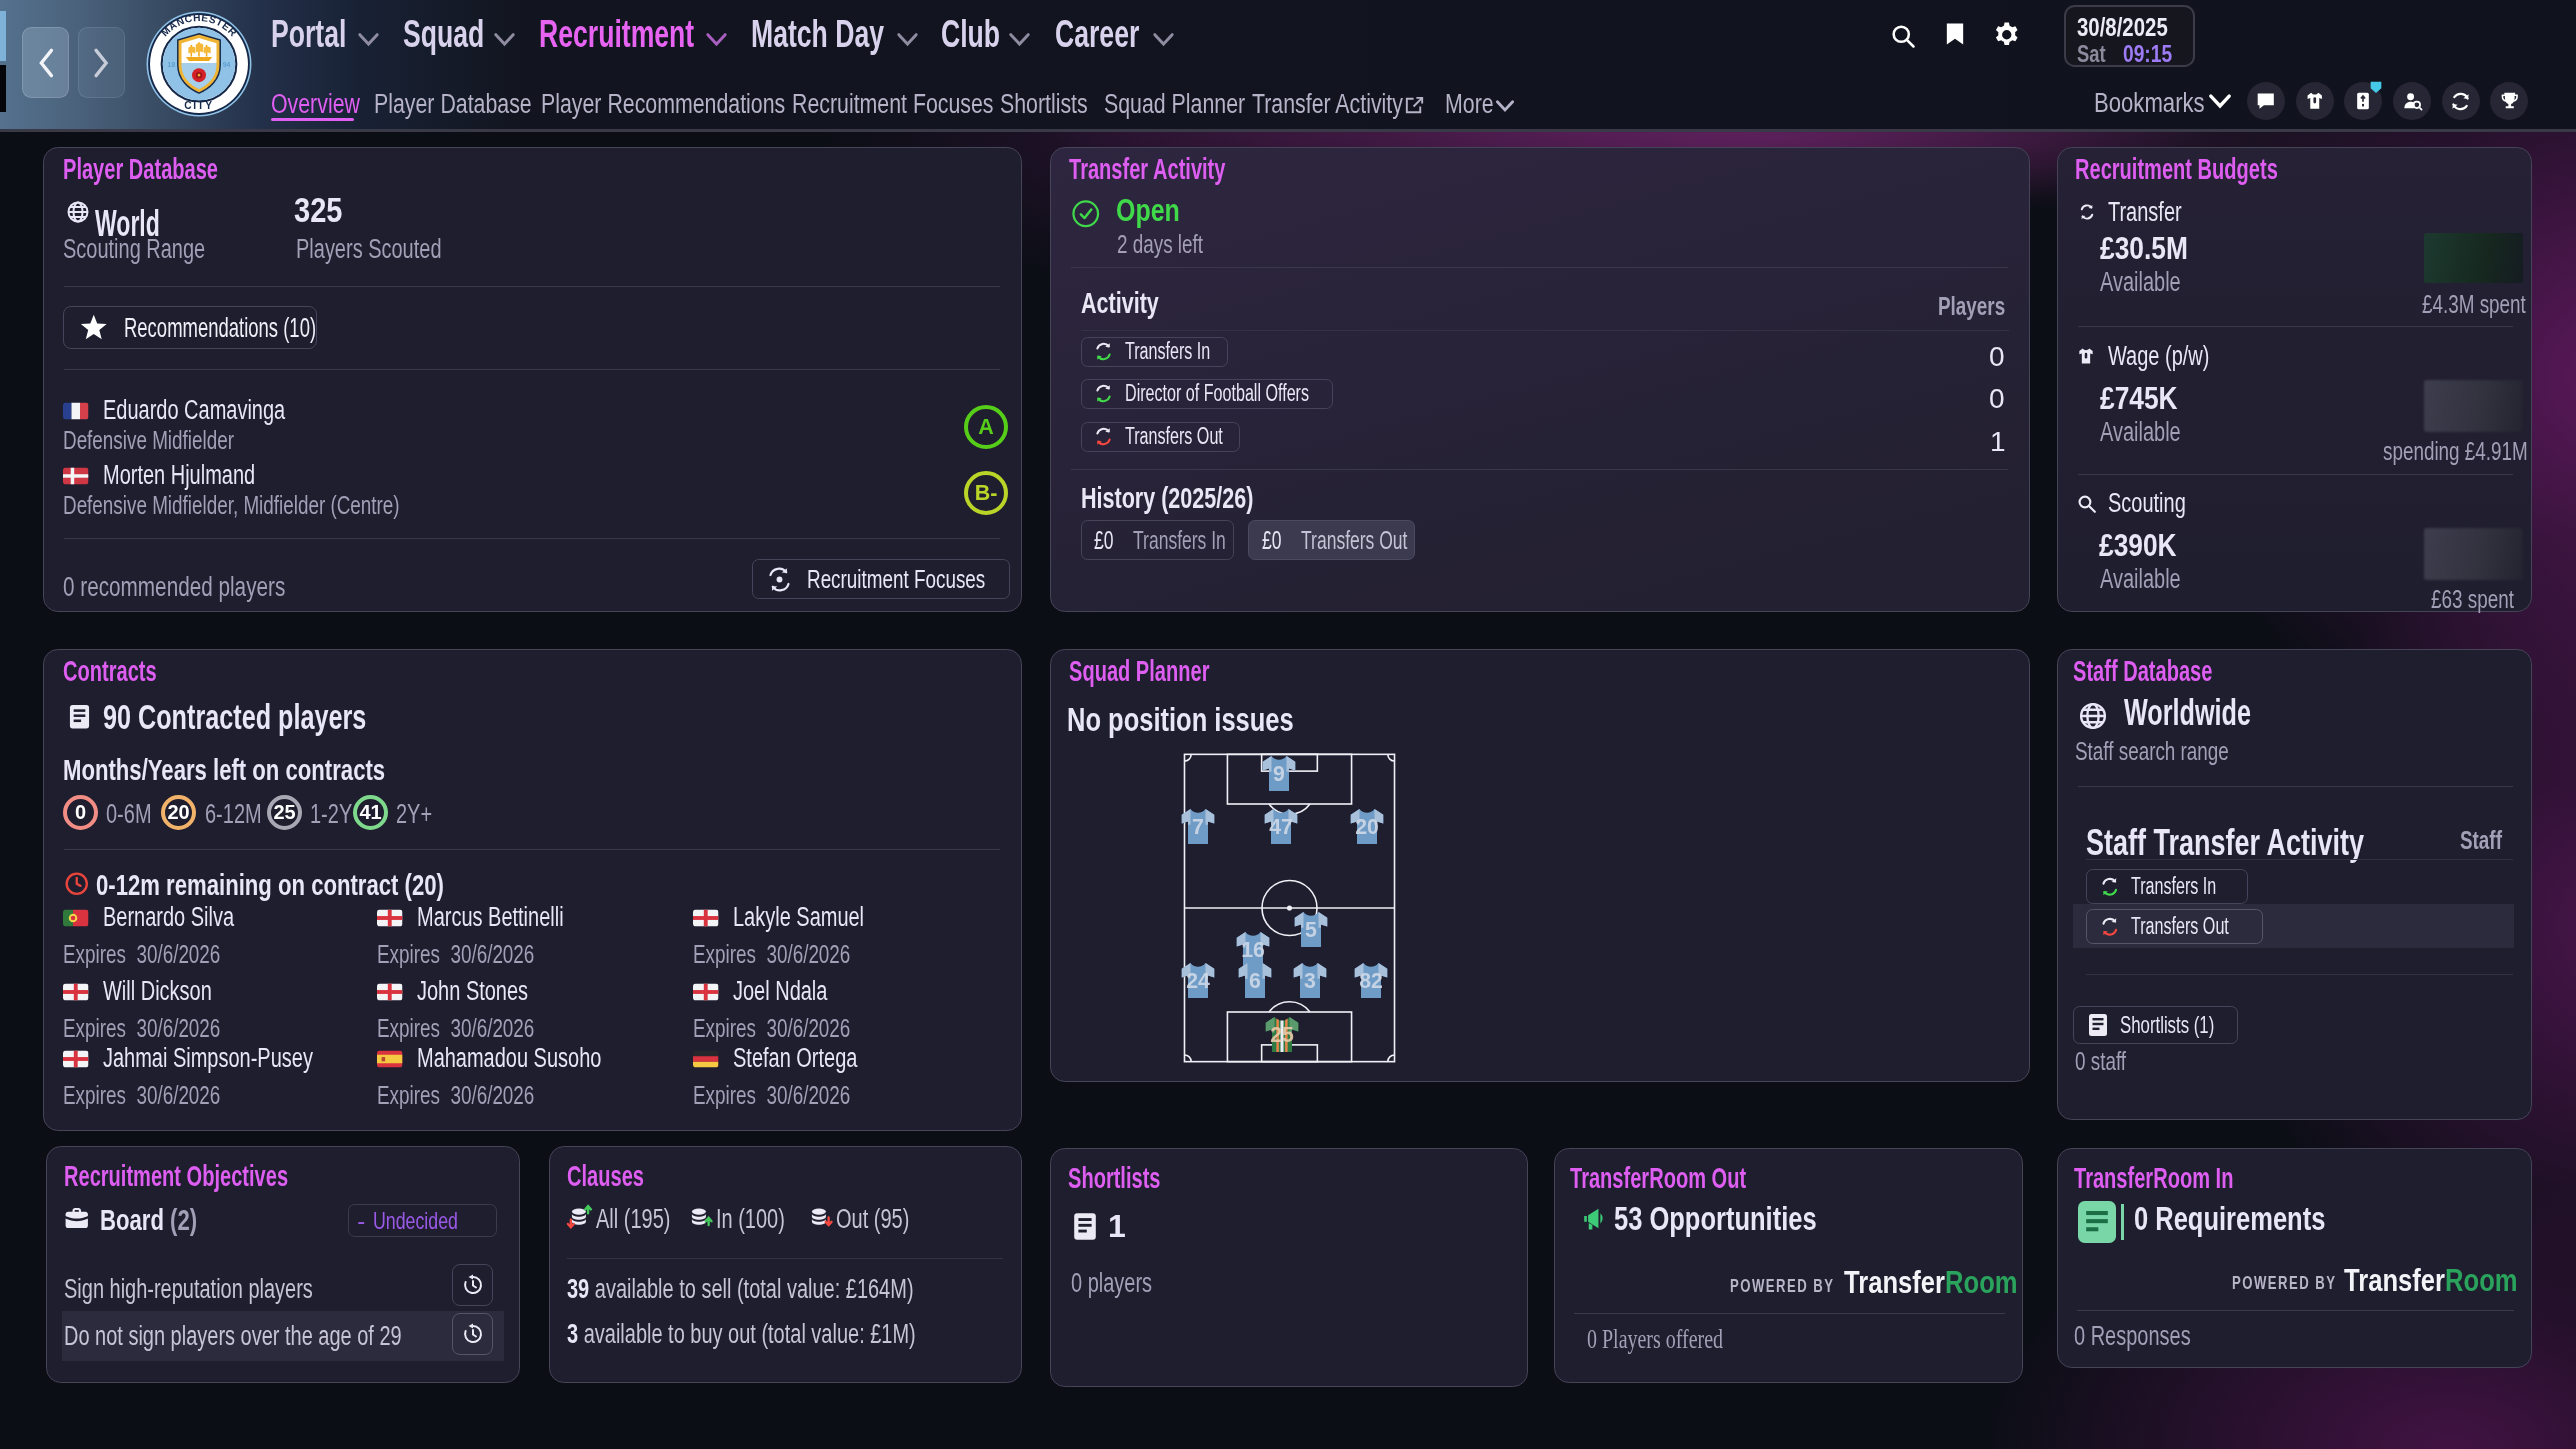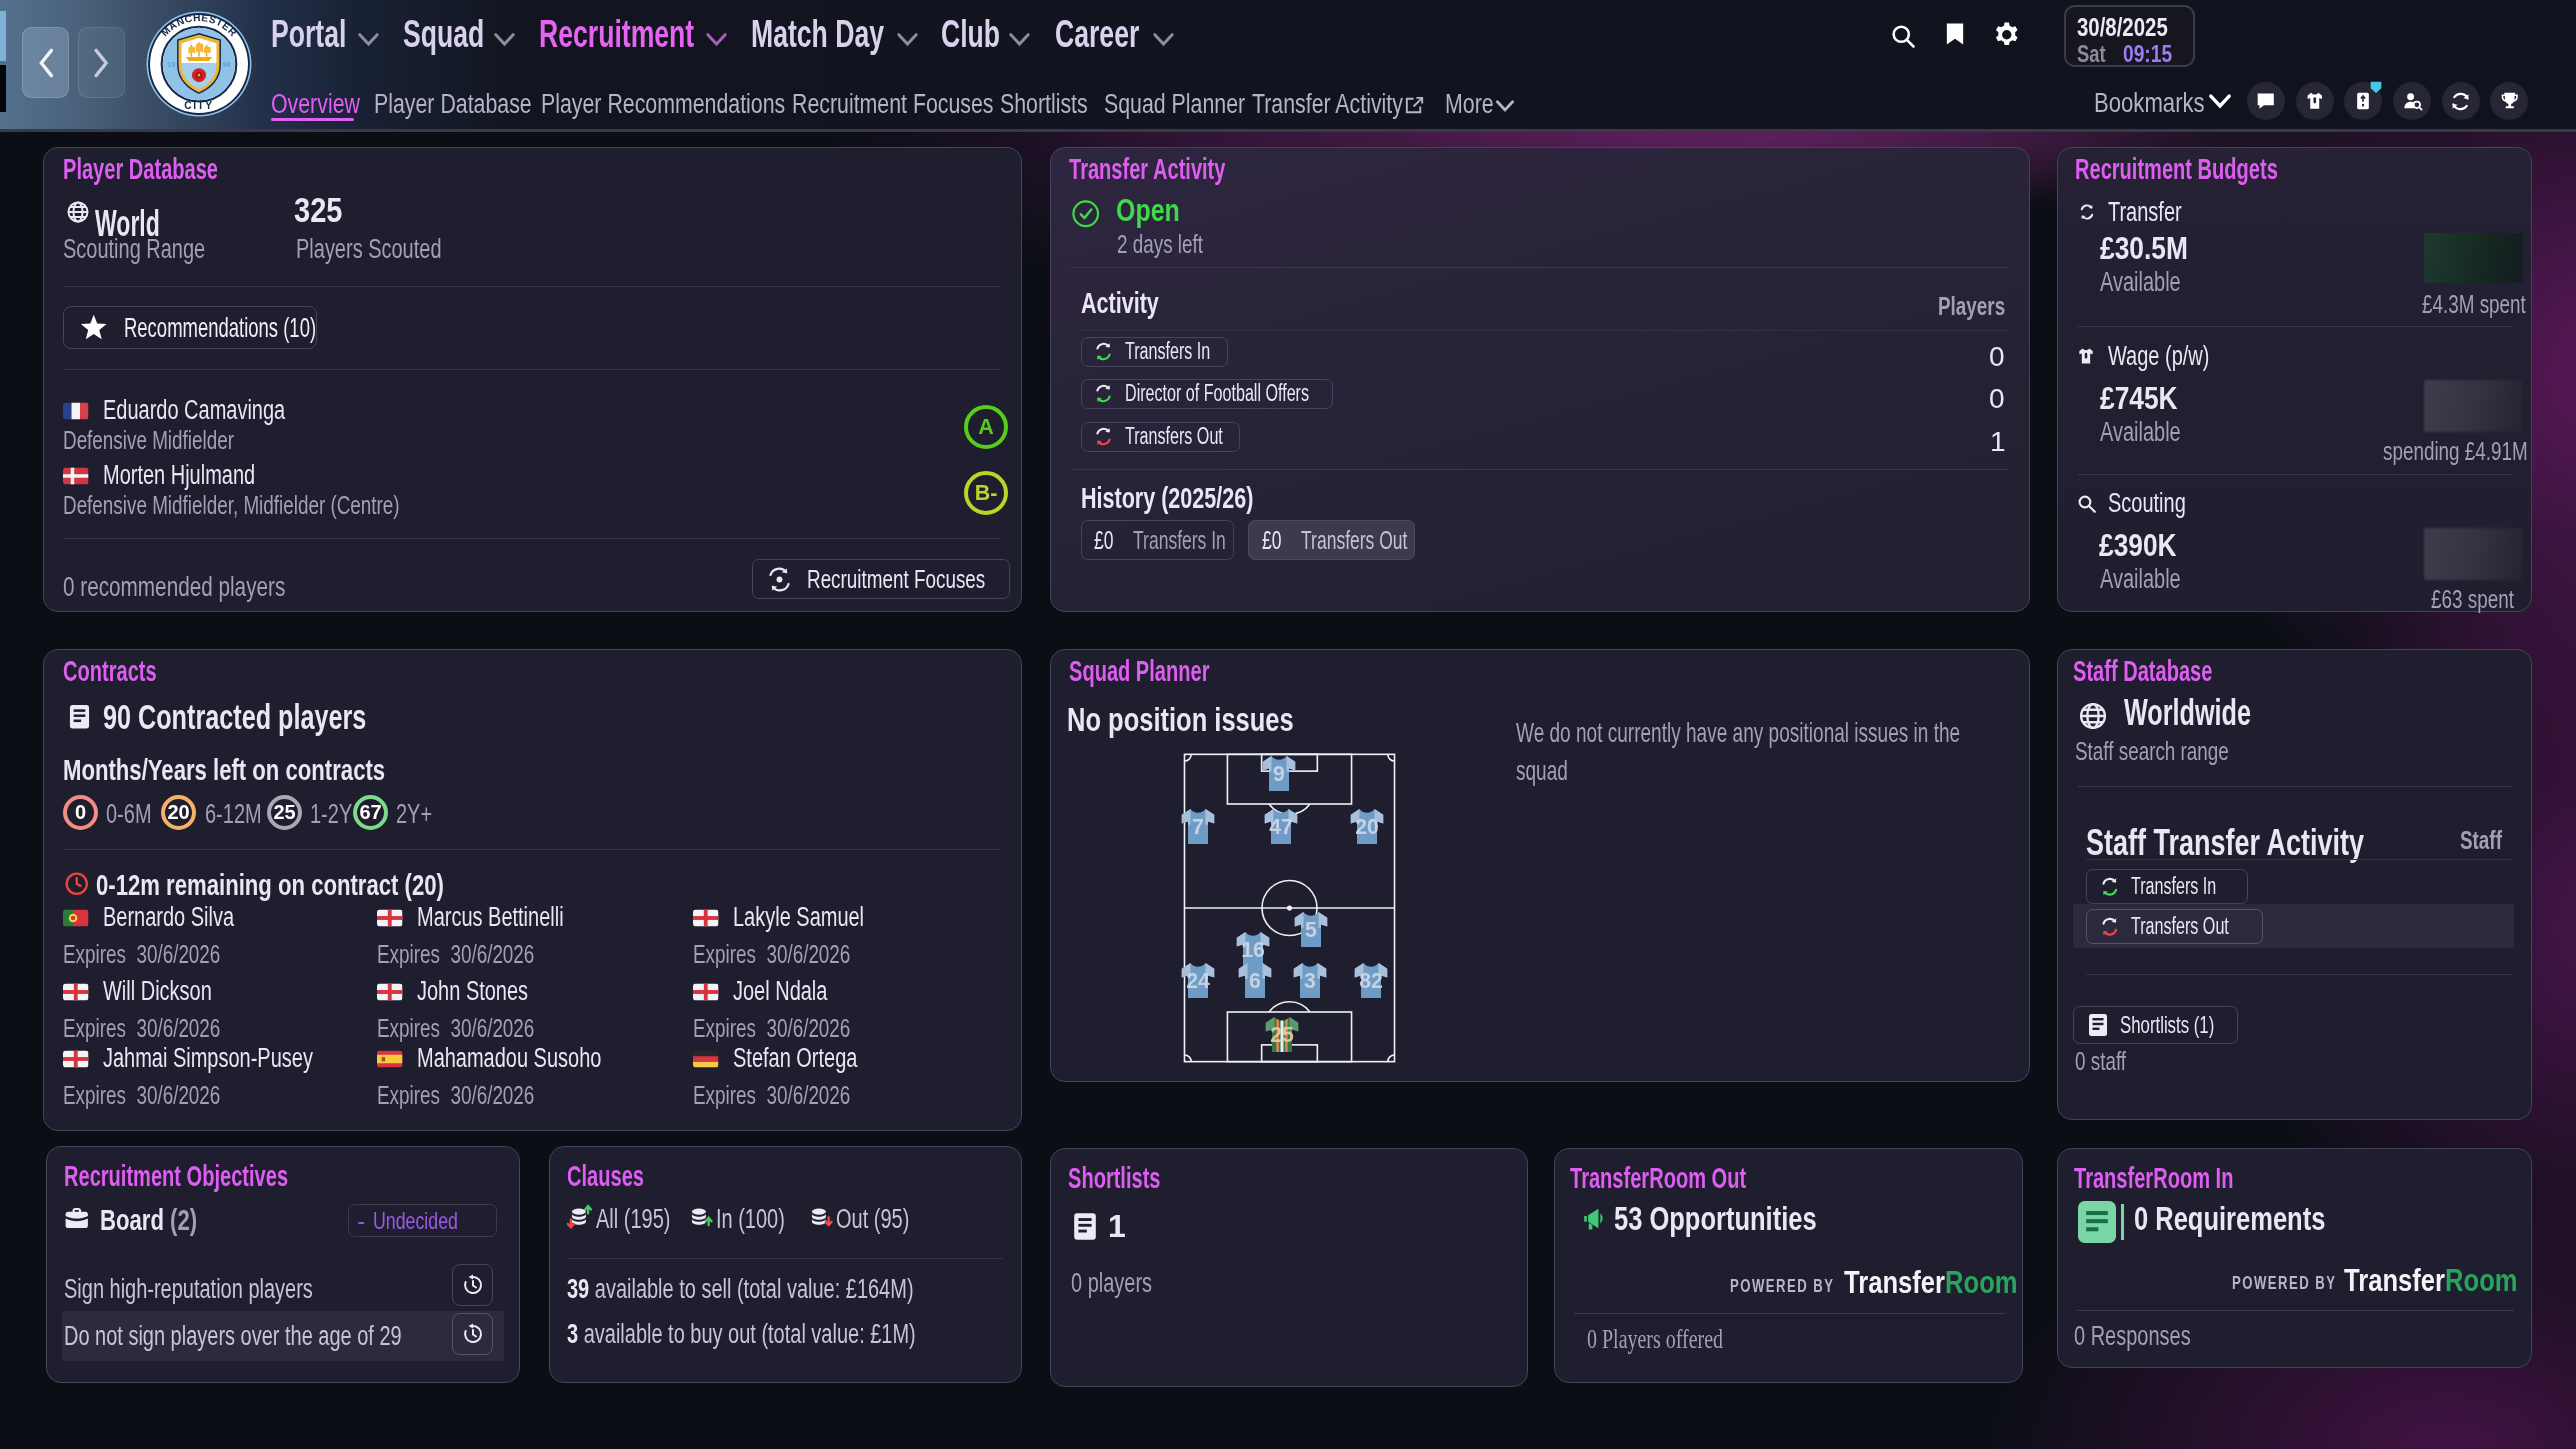--- a/index.html
+++ b/index.html
@@ -359,21 +359,21 @@
         <rect x="4.5" y="14.6" width="7" height="2.4" fill="#1f1e2f"></rect>
       </svg>
     <div class="abs w" style="left:59px;top:47px;font-size:35px;"><span class="cb" style="transform:scaleX(0.72);">90 Contracted players</span></div>
     <div class="abs w" style="left:19px;top:103px;font-size:29.5px;"><span class="cb" style="transform:scaleX(0.75);">Months/Years left on contracts</span></div>
     <div class="abs" style="left:19px;top:145px;width:35px;height:35px;border:4px solid #f28d85;border-radius:50%;display:flex;align-items:center;justify-content:center;font-size:20px;font-weight:bold;color:#fff;">0</div>
     <div class="abs g" style="left:62px;top:149px;font-size:27px;"><span class="cx">0-6M</span></div>
     <div class="abs" style="left:117px;top:145px;width:35px;height:35px;border:4px solid #f2b26a;border-radius:50%;display:flex;align-items:center;justify-content:center;font-size:20px;font-weight:bold;color:#fff;">20</div>
     <div class="abs g" style="left:161px;top:149px;font-size:27px;"><span class="cx">6-12M</span></div>
     <div class="abs" style="left:223px;top:145px;width:35px;height:35px;border:4px solid #a9a7b4;border-radius:50%;display:flex;align-items:center;justify-content:center;font-size:20px;font-weight:bold;color:#fff;">25</div>
     <div class="abs g" style="left:266px;top:149px;font-size:27px;"><span class="cx">1-2Y</span></div>
-    <div class="abs" style="left:309px;top:145px;width:35px;height:35px;border:4px solid #7fd98d;border-radius:50%;display:flex;align-items:center;justify-content:center;font-size:20px;font-weight:bold;color:#fff;">67</div>
+    <div class="abs" style="left:309px;top:145px;width:35px;height:35px;border:4px solid #7fd98d;border-radius:50%;display:flex;align-items:center;justify-content:center;font-size:20px;font-weight:bold;color:#fff;">41</div>
     <div class="abs g" style="left:352px;top:149px;font-size:27px;"><span class="cx">2Y+</span></div>
     <div class="hr" style="left:20px;top:199px;width:936px;"></div>
     <svg class="abs" style="left:19.5px;top:221px;" width="25.5" height="25.5" viewBox="0 0 24 24" fill="none" stroke="#e8453c" stroke-width="2.2">
         <circle cx="12" cy="12" r="9.5"></circle>
         <path d="M12 6.5 V12 L15.5 14" stroke-linecap="round"></path>
       </svg>
     <div class="abs w" style="left:52px;top:218px;font-size:29.5px;"><span class="cb" style="transform:scaleX(0.75);">0-12m remaining on contract (20)</span></div>
 
     <div class="abs row" style="left:19px;top:252px;gap:14.8px;">
         <svg width="25.5" height="18" viewBox="0 0 33 22">
@@ -493,21 +493,20 @@
           </g>
         </svg>
         <span class="w" style="font-size:27px;"><span class="cx">Stefan Ortega</span></span>
       </div>
     <div class="abs g" style="left:649px;top:431px;font-size:25.5px;"><span class="cx">Expires&nbsp; 30/6/2026</span></div>
   </div>
 
   <div class="card" style="left:1050px;top:649px;width:980px;height:433px;">
     <div class="ct" style="left:18px;top:-1.3px;line-height:43px;">Squad Planner</div>
     <div class="abs w" style="left:16px;top:50px;font-size:34px;"><span class="cb" style="transform:scaleX(0.75);">No position issues</span></div>
-    <div class="abs g" style="left:465px;top:64px;font-size:28px;line-height:38px;"><span style="display:inline-block;transform:scaleX(0.68);transform-origin:left top;white-space:nowrap;">We do not currently have any positional issues in the<br>squad</span></div>
 
     <div class="abs" style="left:132px;top:103px;">
       <svg width="213" height="310" viewBox="0 0 317 462" fill="none" stroke="#eef0f6" stroke-width="2.4">
         <rect x="2" y="2" width="313" height="458"></rect>
         <line x1="2" y1="231" x2="315" y2="231"></line>
         <circle cx="158.5" cy="231" r="41"></circle>
         <circle cx="158.5" cy="231" r="2.6" fill="#eef0f6"></circle>
         <rect x="66" y="2" width="185" height="74"></rect>
         <rect x="117" y="2" width="83" height="25"></rect>
         <path d="M128 76 A 38 38 0 0 0 189 76"></path>

